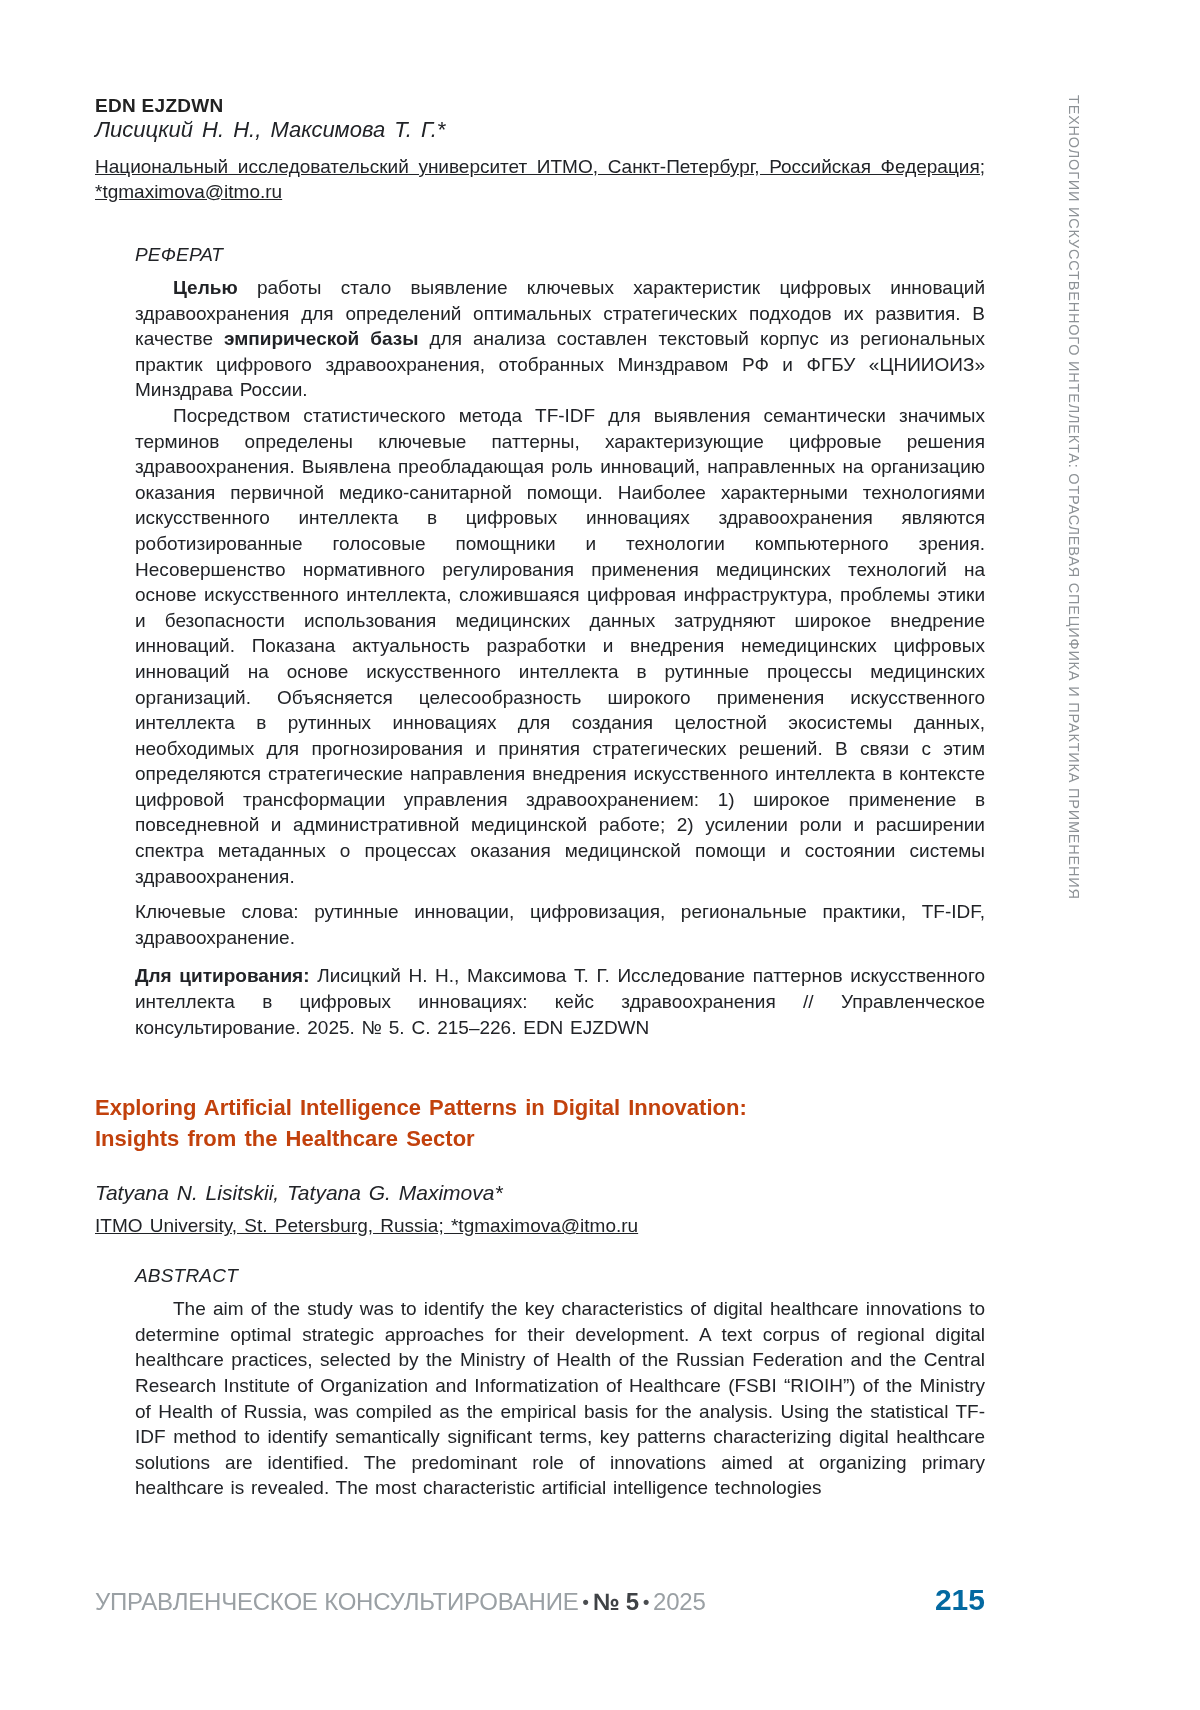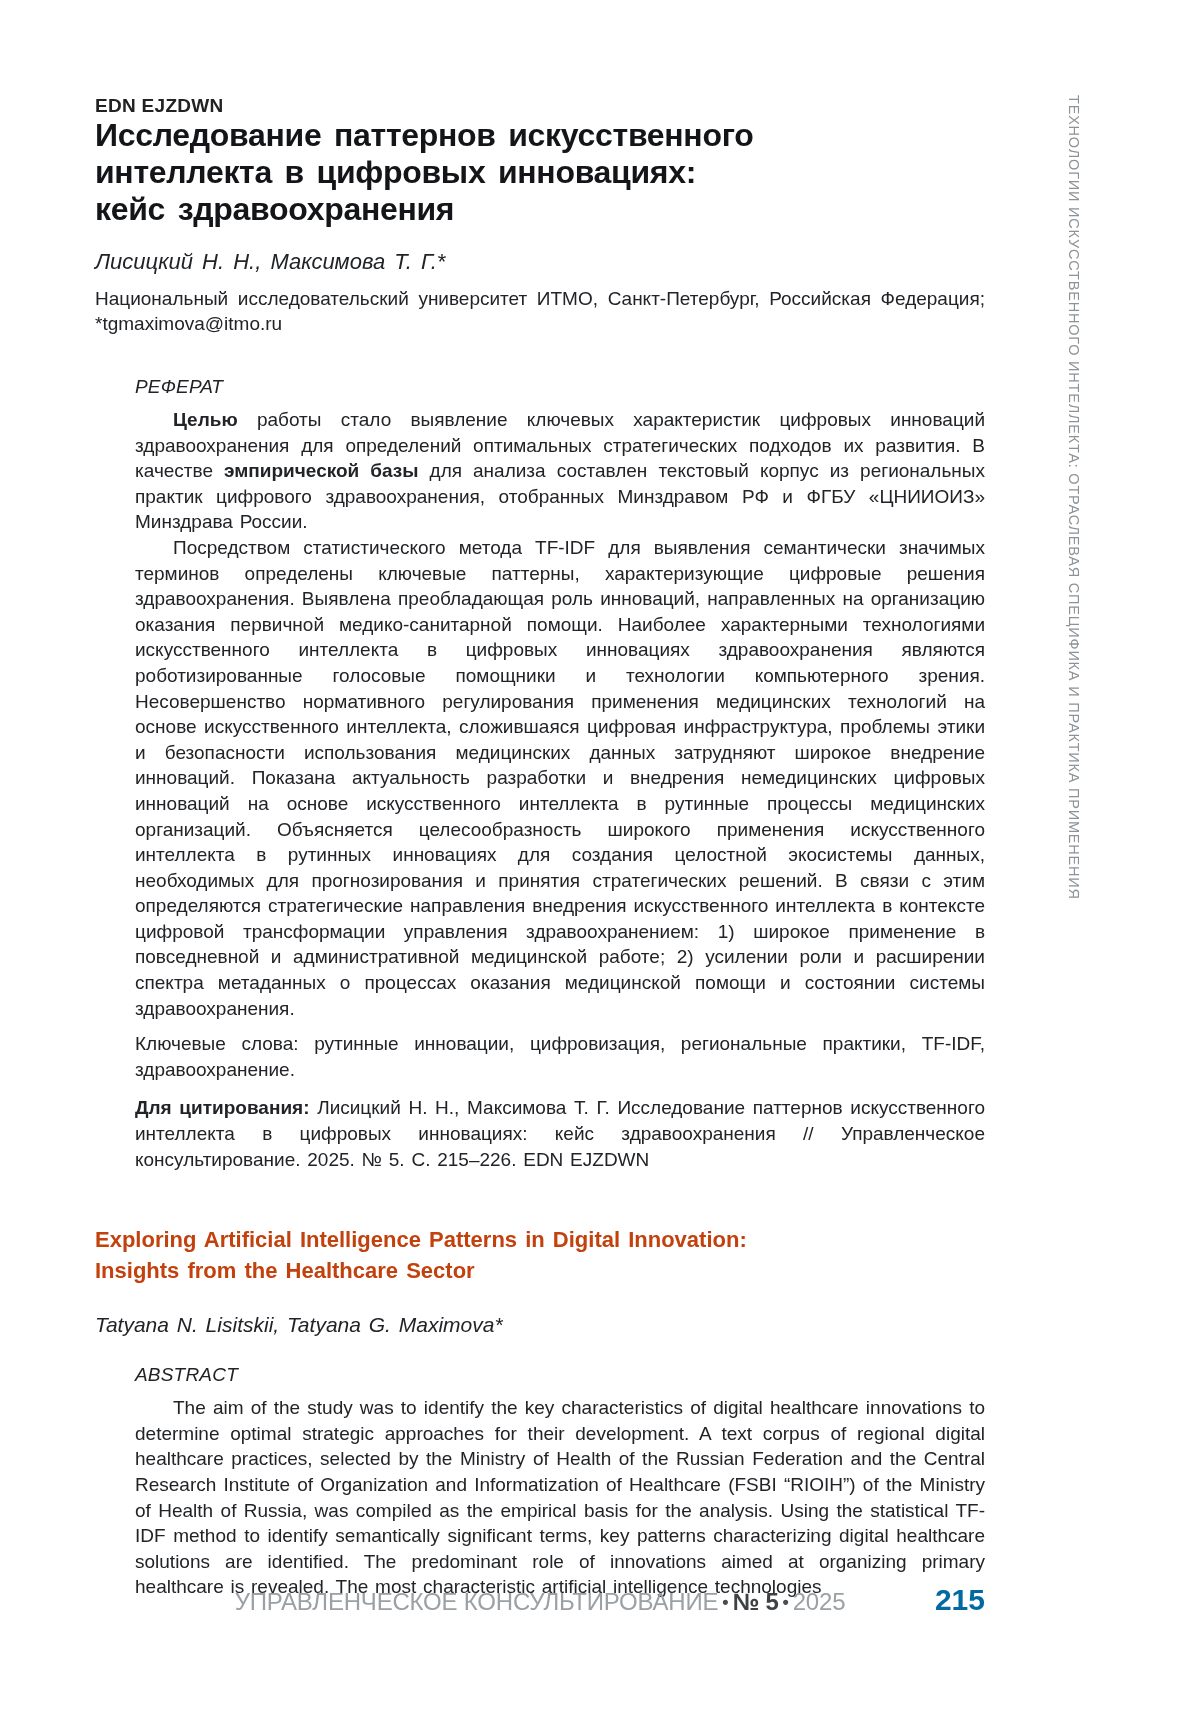--- a/index.html
+++ b/index.html
@@ -44,20 +44,21 @@
     font-size: 22px;
     line-height: 26px;
     margin-bottom: 11px;
     word-spacing: 3px;
   }
   .affil {
     font-size: 19px;
     line-height: 25px;
     text-align: justify;
     word-spacing: 2px;
+    text-decoration: underline;
   }
   .abstract-block {
     margin-left: 40px;
     width: 850px;
     margin-top: 39px;
   }
   .section-label {
     font-style: italic;
     font-size: 19px;
     line-height: 24px;
@@ -115,21 +116,21 @@
     line-height: 20px;
     letter-spacing: 0.8px;
     color: #8d9296;
     white-space: nowrap;
   }
   .footer-line {
     position: absolute;
     left: 95px;
     top: 1588px;
     width: 890px;
-    text-align: center;
+    text-align: left;
     font-size: 24px;
     letter-spacing: -0.2px;
     color: #9aa0a4;
     white-space: nowrap;
   }
   .footer-line .sep {
     color: #4a4d50;
     font-weight: 700;
     font-size: 18px;
     vertical-align: 2px;
@@ -150,44 +151,40 @@
 </style>
 </head>
 <body>
 
 <div class="page">
 
   <div class="main-col">
 
     <div class="edn">EDN EJZDWN</div>
 
-    <h1 class="title-ru">
-      <span class="tline">Исследование паттернов искусственного</span>
-      <span class="tline">интеллекта в цифровых инновациях:</span>
-      <span class="tline">кейс здравоохранения</span>
-    </h1>
 
     <div class="authors-ru">Лисицкий Н. Н., Максимова Т. Г.*</div>
 
     <div class="affil">Национальный исследовательский университет ИТМО, Санкт-Петербург, Российская Федерация; *tgmaximova@itmo.ru</div>
 
     <div class="abstract-block">
       <div class="section-label">РЕФЕРАТ</div>
       <p class="para"><span class="b">Целью</span><span> работы стало выявление ключевых характеристик цифровых инноваций здравоохранения для определений оптимальных стратегических подходов их развития. В качестве </span><span class="b">эмпирической базы</span><span> для анализа составлен текстовый корпус из региональных практик цифрового здравоохранения, отобранных Минздравом РФ и ФГБУ «ЦНИИОИЗ» Минздрава России.</span></p>
       <p class="para">Посредством статистического метода TF-IDF для выявления семантически значимых терминов определены ключевые паттерны, характеризующие цифровые решения здравоохранения. Выявлена преобладающая роль инноваций, направленных на организацию оказания первичной медико-санитарной помощи. Наиболее характерными технологиями искусственного интеллекта в цифровых инновациях здравоохранения являются роботизированные голосовые помощники и технологии компьютерного зрения. Несовершенство нормативного регулирования применения медицинских технологий на основе искусственного интеллекта, сложившаяся цифровая инфраструктура, проблемы этики и безопасности использования медицинских данных затрудняют широкое внедрение инноваций. Показана актуальность разработки и внедрения немедицинских цифровых инноваций на основе искусственного интеллекта в рутинные процессы медицинских организаций. Объясняется целесообразность широкого применения искусственного интеллекта в рутинных инновациях для создания целостной экосистемы данных, необходимых для прогнозирования и принятия стратегических решений. В связи с этим определяются стратегические направления внедрения искусственного интеллекта в контексте цифровой трансформации управления здравоохранением: 1) широкое применение в повседневной и административной медицинской работе; 2) усилении роли и расширении спектра метаданных о процессах оказания медицинской помощи и состоянии системы здравоохранения.</p>
       <p class="keywords"><span class="i">Ключевые слова</span><span>: рутинные инновации, цифровизация, региональные практики, TF-IDF, здравоохранение.</span></p>
       <p class="citation"><span class="b">Для цитирования: </span><span class="i">Лисицкий Н. Н., Максимова Т. Г. </span><span>Исследование паттернов искусственного интеллекта в цифровых инновациях: кейс здравоохранения // Управленческое консультирование. 2025. № 5. С. 215–226. EDN EJZDWN</span></p>
     </div>
 
     <div class="en-section">
       <h2 class="title-en">
         <span class="tline">Exploring Artificial Intelligence Patterns in Digital Innovation:</span>
         <span class="tline">Insights from the Healthcare Sector</span>
       </h2>
       <div class="authors-en">Tatyana N. Lisitskii, Tatyana G. Maximova*</div>
+      <div class="affil">ITMO University, St. Petersburg, Russia; *tgmaximova@itmo.ru</div>
       <div class="abstract-block en-abstract-block">
         <div class="section-label">ABSTRACT</div>
         <p class="para">The aim of the study was to identify the key characteristics of digital healthcare innovations to determine optimal strategic approaches for their development. A text corpus of regional digital healthcare practices, selected by the Ministry of Health of the Russian Federation and the Central Research Institute of Organization and Informatization of Healthcare (FSBI “RIOIH”) of the Ministry of Health of Russia, was compiled as the empirical basis for the analysis. Using the statistical TF-IDF method to identify semantically significant terms, key patterns characterizing digital healthcare solutions are identified. The predominant role of innovations aimed at organizing primary healthcare is revealed. The most characteristic artificial intelligence technologies</p>
       </div>
     </div>
 
   </div>
 
   <div class="running-head">ТЕХНОЛОГИИ ИСКУССТВЕННОГО ИНТЕЛЛЕКТА: ОТРАСЛЕВАЯ СПЕЦИФИКА И ПРАКТИКА ПРИМЕНЕНИЯ</div>
 

